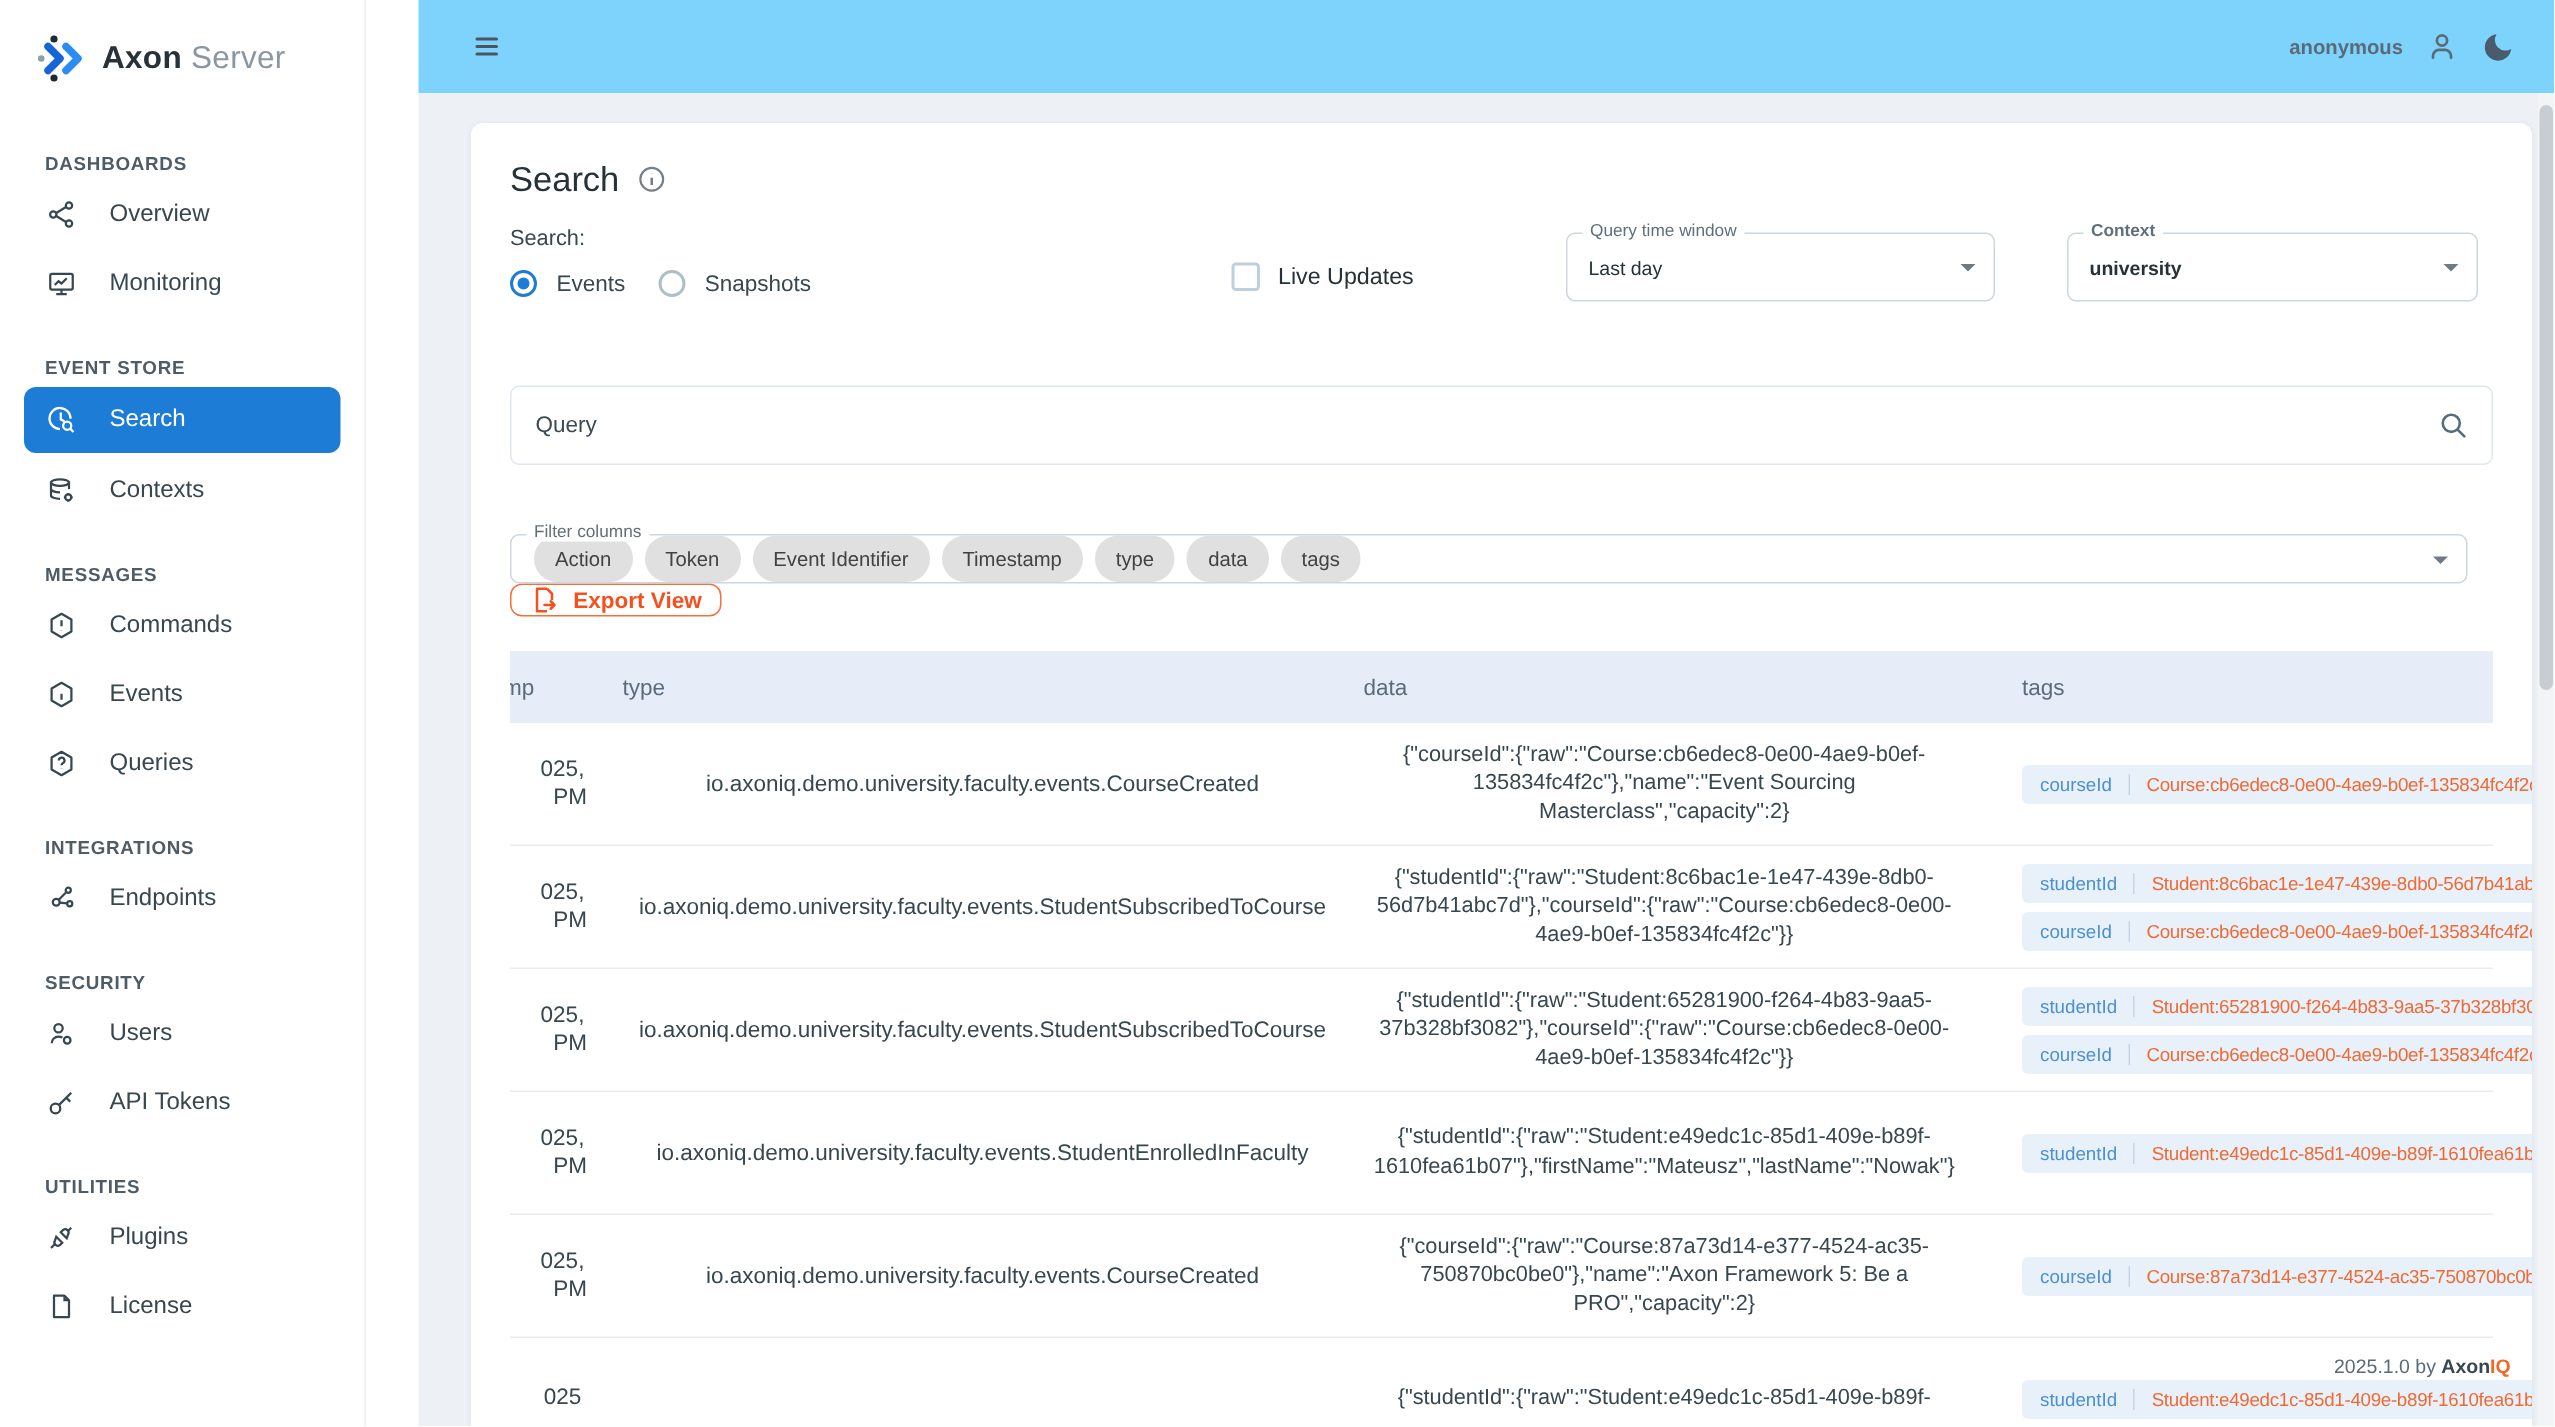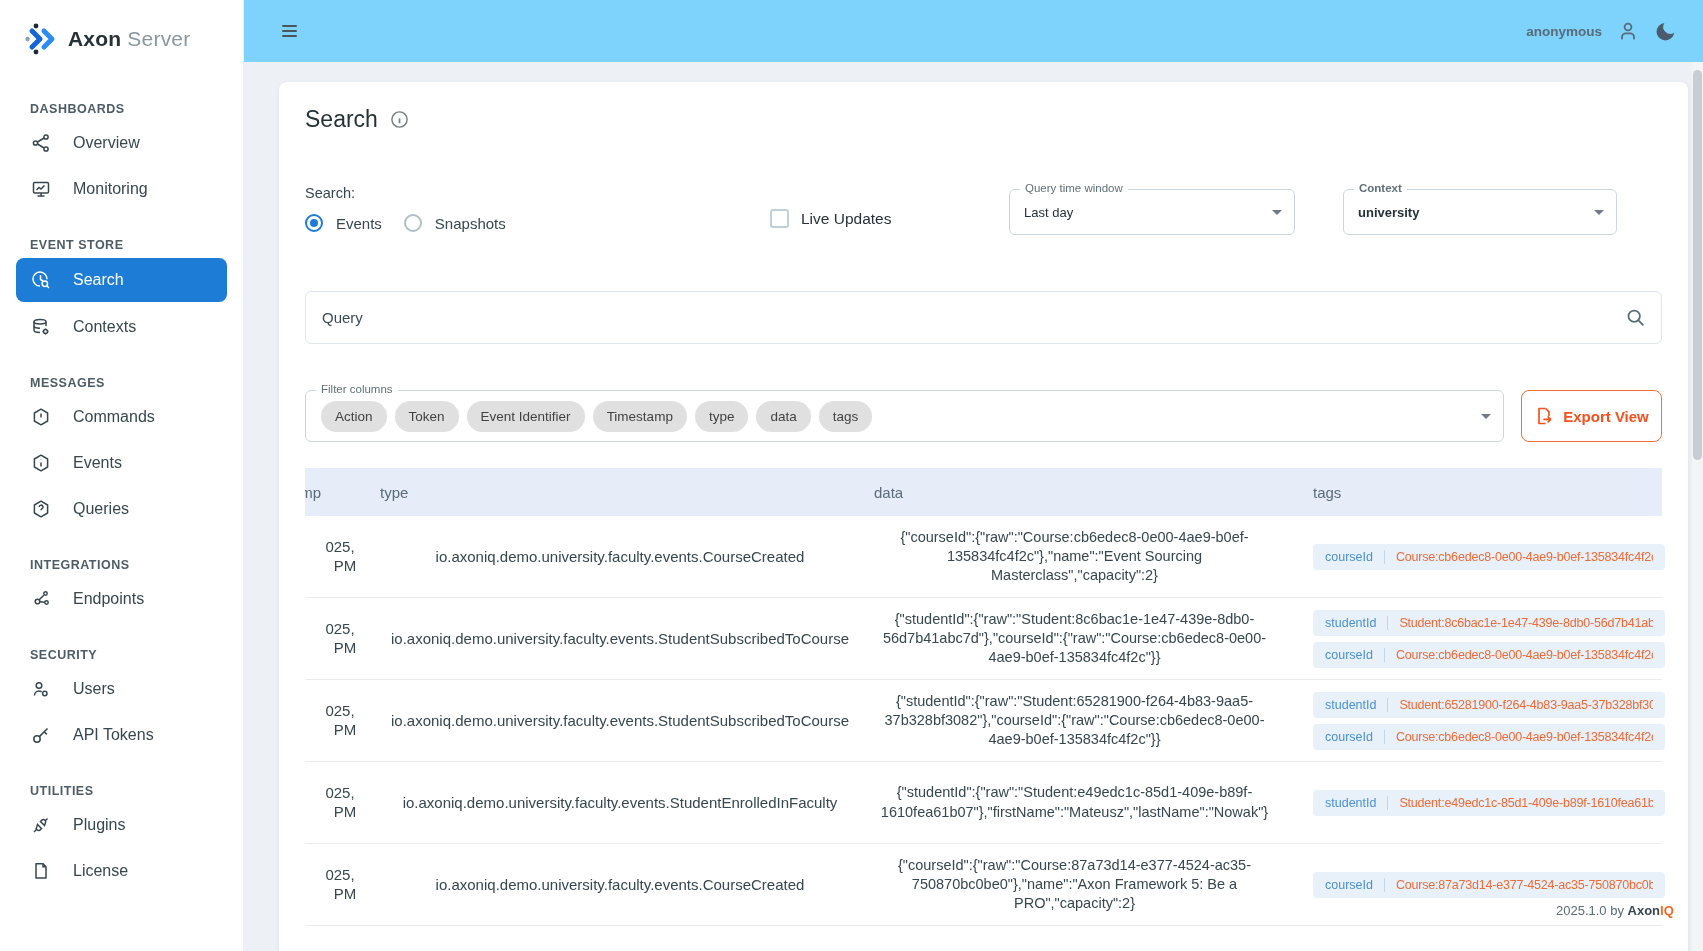--- a/index.html
+++ b/index.html
@@ -1,17 +1,17 @@
 <!DOCTYPE html>
 <html><head>
 <meta charset="utf-8">
 <style>
   * { box-sizing: border-box; margin: 0; padding: 0; }
   html,body { font-family: "Liberation Sans", sans-serif; }
-  .screen { width:1703px; height:951px; overflow:hidden; position:relative; background:#fff; display:flex; }
+  .screen { width:1703px; height:951px; overflow:hidden; position:relative; background:#fff; display:flex;gap:35px; }
 
   
   .sidebar { width:244px; min-width:244px; background:#fff; border-right:1px solid #edf0f3; display:flex; flex-direction:column; z-index:3; }
   .logo { display:flex; align-items:center; gap:10px; padding:16px 0 0 24px; height:62px; }
   .logo-text { font-size:21px; color:#263238; letter-spacing:.2px; }
   .logo-text b { font-weight:700; color:#263238; }
   .logo-text span.lt { color:#8a97a0; font-weight:400; }
   .nav { padding-top:14px; }
   .nav-title { font-size:12.5px; font-weight:600; letter-spacing:.5px; color:#4d5c66; padding:0 0 4px 30px; margin-top:26px; }
   .nav-item { display:flex; align-items:center; height:46px; padding-left:30px; gap:22px; color:#37474f; font-size:16px; cursor:pointer; }
@@ -26,43 +26,43 @@
   .burger { width:15px; display:flex; flex-direction:column; gap:3px; cursor:pointer; }
   .burger i { display:block; height:2px; background:#4a5560; border-radius:1px; }
   .top-right { margin-left:auto; display:flex; align-items:center; gap:14px; }
   .username { font-size:13.5px; color:#5a6b77; font-weight:600; }
   .content { flex:1; background:#edf1f6; position:relative; overflow:hidden; }
   .card { position:absolute; left:35px; right:15px; top:20px; bottom:-20px; background:#fff; border-radius:8px; box-shadow:0 1px 4px rgba(27,50,80,.08); padding:14px 26px 0 26px; overflow:hidden; }
 
   .page-title-row { display:flex; align-items:center; gap:12px; margin-top:10px; }
   .page-title { font-size:23px; color:#263238; font-weight:500; }
 
-  .controls { position:relative; margin-top:52px; height:64px; }
+  .controls { position:relative; margin-top:18px; height:64px; }
   .search-label { font-size:14.5px; color:#37474f; }
   .radio-row { display:flex; align-items:center; gap:22px; margin-top:13px; }
   .radio-opt { display:flex; align-items:center; gap:13px; font-size:15px; color:#37474f; cursor:pointer; }
   .radio { width:18px; height:18px; border-radius:50%; border:2px solid #b0bec5; position:relative; background:#fff; }
   .radio.checked { border-color:#1c7cd6; }
   .radio.checked::after { content:""; position:absolute; left:3px; top:3px; width:8px; height:8px; border-radius:50%; background:#1c7cd6; }
-  .live-updates { position:absolute; left:465px; top:24px; display:flex; align-items:center; gap:12px; font-size:15.5px; color:#263238; cursor:pointer; }
+  .live-updates { position:absolute; left:481px; top:24px; display:flex; align-items:center; gap:12px; font-size:15.5px; color:#263238; cursor:pointer; }
   .checkbox { width:19px; height:19px; border:2px solid #bdd0dd; border-radius:3px; background:#fff; }
 
   .fieldset { position:absolute; top:4px; height:46px; border:1px solid #ccd6de; border-radius:6px; display:flex; align-items:center; padding:0 14px; background:#fff; cursor:pointer; }
   .fieldset .flabel { position:absolute; top:-8px; left:10px; background:#fff; padding:0 5px; font-size:11.5px; color:#5f7078; }
   .fieldset .fvalue { font-size:13px; color:#263238; }
   .caret { position:absolute; right:12px; top:50%; margin-top:-2px; width:0; height:0; border-left:5px solid transparent; border-right:5px solid transparent; border-top:5px solid #6f7a84; }
   .fs-qtw { left:704px; width:286px; }
   .fs-ctx { left:1038px; width:274px;font-weight:bold; }
 
   .query-row { position:relative; margin-top:42px; }
   .query-input { width:100%; height:53px; border:1px solid #dfe6ed; border-radius:6px; font-size:15px; color:#263238; padding:0 52px 0 16px; outline:none; font-family:"Liberation Sans",sans-serif; background:#fff; }
   .query-input::placeholder { color:#3c4a54; opacity:1; }
   .query-search-ic { position:absolute; right:16px; top:16px; color:#546e7a; cursor:pointer; }
 
-  .filter-row { display:flex; margin-top:46px; height:52px; }
+  .filter-row { display:flex; margin-top:46px; height:52px;flex-direction:column; }
   .filter-fieldset { flex:1; position:relative; border:1px solid #ccd6de; border-radius:6px; display:flex; align-items:center; gap:8px; padding:0 44px 0 15px; margin-right:17px; background:#fff; }
   .filter-fieldset .flabel { position:absolute; top:-8px; left:10px; background:#fff; padding:0 5px; font-size:11.5px; color:#5f7078; }
   .chip { background:#e0e0e0; color:#424242; border-radius:16px; height:31px; display:flex; align-items:center; padding:0 14px; font-size:13.5px; white-space:nowrap; cursor:pointer; }
   .export-btn { width:141px; border:1.5px solid #f4703b; border-radius:8px; background:#fff; color:#f4511e; font-size:15px; font-weight:600; display:flex; align-items:center; justify-content:center; gap:9px; cursor:pointer; font-family:"Liberation Sans",sans-serif; }
 
   
   .table { margin-top:26px; }
   .trow { display:grid; grid-template-columns:75px 494px 431px 1fr; align-items:center; }
   .thead { background:#e7edf8; height:48px; font-size:15px; color:#5a6b7b; }
   .thead .cell { overflow:hidden; }

